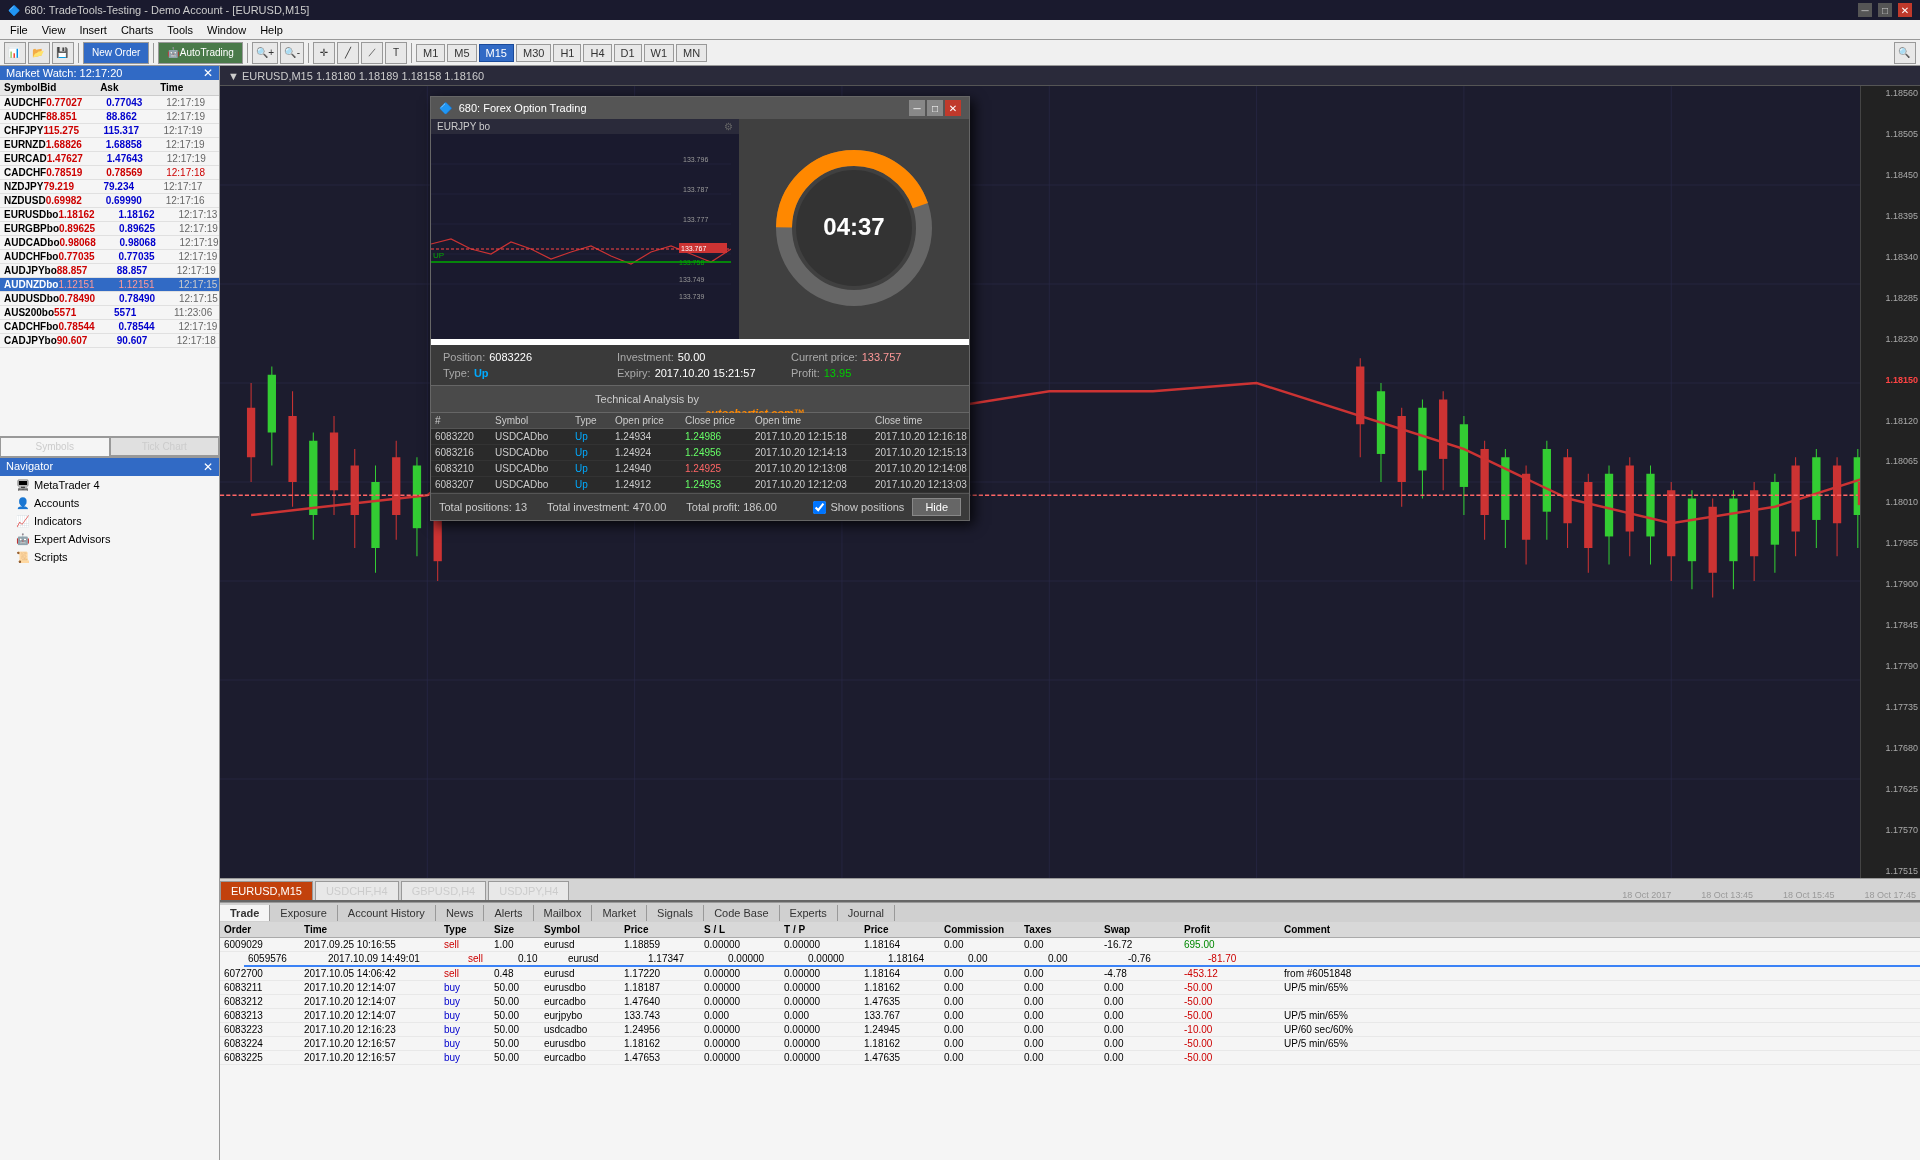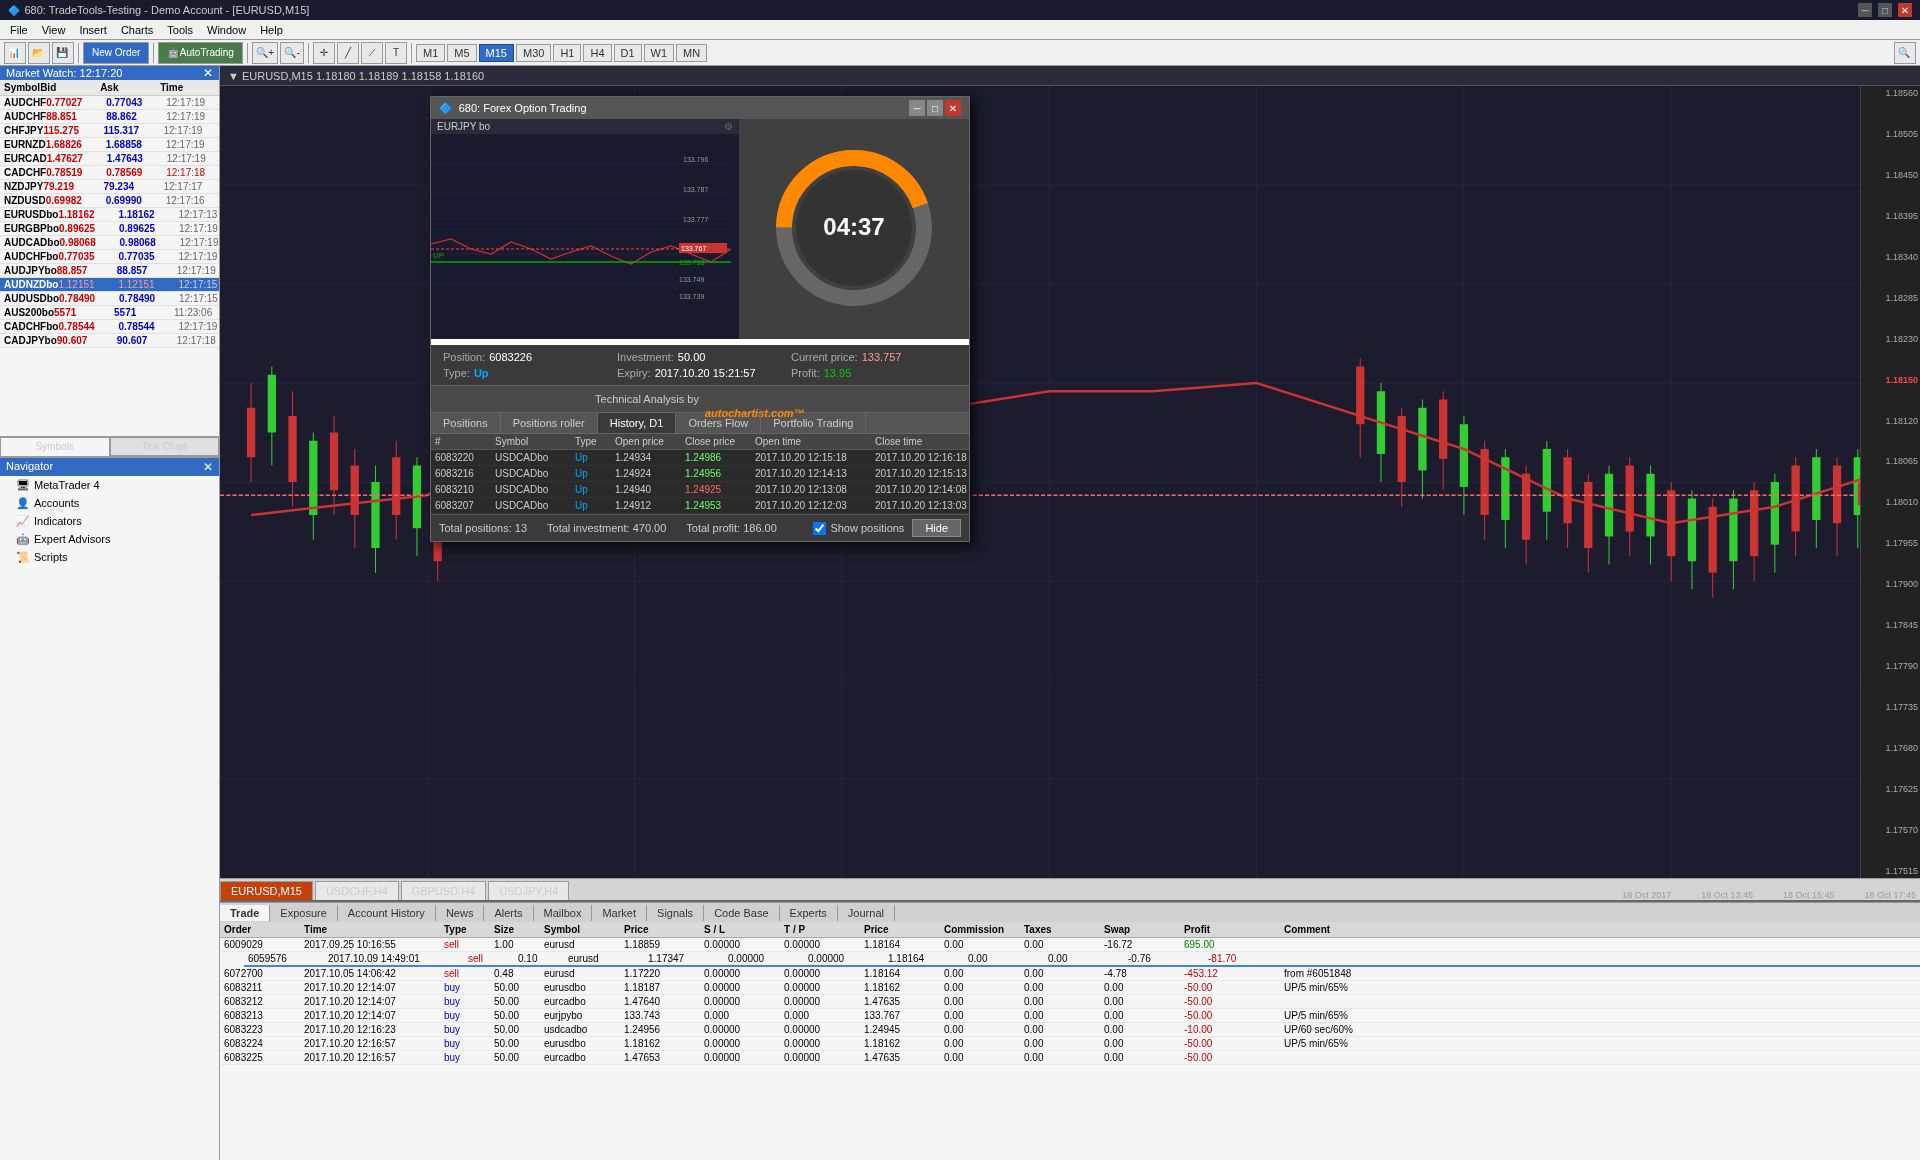--- a/index.html
+++ b/index.html
@@ -623,27 +623,20 @@
 
             <div style="background:#4a4a4a; height:28px; display:flex; align-items:center; justify-content:center; font-size:11px; color:#ccc; border-top:1px solid #666; border-bottom:1px solid #666; gap:6px;">
               <span>Technical Analysis by</span>
               <span style="font-style:italic; color:#ff8800; font-weight:bold;margin-top:28px;">
                 <svg width="100" height="16" style="vertical-align:middle;">
                   <text x="0" y="12" fill="#ff8800" font-size="11" font-style="italic">autochartist.com™</text>
                 </svg>
               </span>
             </div>
 
-            <div class="dialog-tabs">
-              <div class="dialog-tab">Positions</div>
-              <div class="dialog-tab">Positions roller</div>
-              <div class="dialog-tab active">History, D1</div>
-              <div class="dialog-tab">Orders Flow</div>
-              <div class="dialog-tab">Portfolio Trading</div>
-            </div>
 
             <div style="background:#2a2a2a; max-height:120px; overflow-y:auto;">
               <div style="display:grid; grid-template-columns:60px 80px 40px 70px 70px 120px 120px 70px 50px 50px; padding:2px 4px; background:#444; font-size:10px; color:#ccc; border-bottom:1px solid #555; position:sticky; top:0;">
                 <span>#</span>
                 <span>Symbol</span>
                 <span>Type</span>
                 <span>Open price</span>
                 <span>Close price</span>
                 <span>Open time</span>
                 <span>Close time</span>

